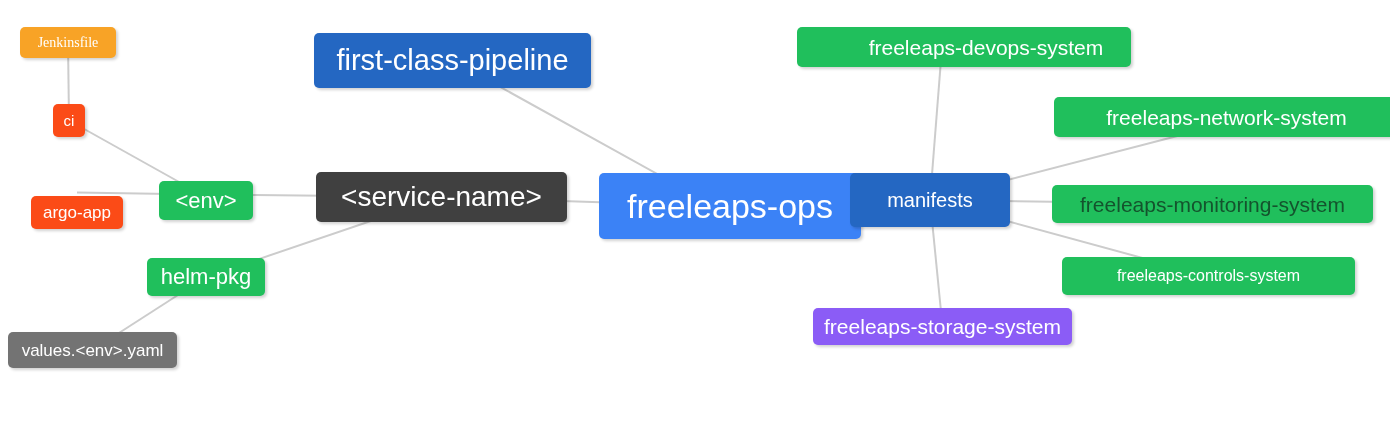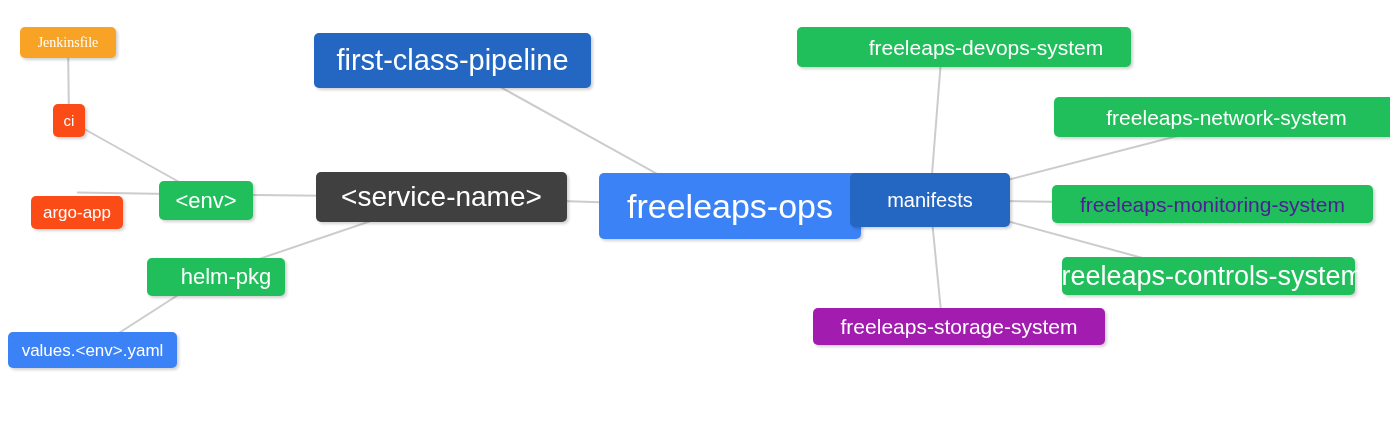--- a/index.html
+++ b/index.html
@@ -55,24 +55,24 @@
       <line x1="930" y1="200" x2="1200.5" y2="130" stroke="#cccccc" stroke-width="2"></line>
       <line x1="930" y1="200" x2="1212.5" y2="204" stroke="#cccccc" stroke-width="2"></line>
       <line x1="930" y1="200" x2="1208.5" y2="276" stroke="#cccccc" stroke-width="2"></line>
       <line x1="930" y1="200" x2="942.5" y2="326.5" stroke="#cccccc" stroke-width="2"></line>
     </svg>
 
 <div class="node" style="left: 20px; top: 27px; width: 96px; height: 31px; font-size: 14px; background: rgb(248, 163, 38); color: rgb(255, 255, 255); font-family: Liberation Serif, serif;">Jenkinsfile</div>
     <div class="node" style="left: 53px; top: 104px; width: 32px; height: 33px; font-size: 15px; background: rgb(251, 75, 23); color: rgb(255, 255, 255);">ci</div>
     <div class="node" style="left: 31px; top: 176px; width: 92px; height: 33px; font-size: 17px; background: rgb(251, 75, 23); color: rgb(255, 255, 255); margin-top: 20px;">argo-app</div>
     <div class="node" style="left: 159px; top: 181px; width: 94px; height: 39px; font-size: 22px; background: rgb(32, 191, 92); color: rgb(255, 255, 255);">&lt;env&gt;</div>
-    <div class="node" style="left: 147px; top: 258px; width: 118px; height: 38px; font-size: 22px; background: rgb(32, 191, 92); color: rgb(255, 255, 255); padding-left: 20px;">helm-pkg</div>
-    <div class="node" style="left: 8px; top: 332px; width: 169px; height: 36px; font-size: 17px; background: #3b82f6; color: rgb(255, 255, 255);">values.&lt;env&gt;.yaml</div>
+    <div class="node" style="left: 147px; top: 258px; width: 118px; height: 38px; font-size: 22px; background: rgb(32, 191, 92); color: rgb(255, 255, 255);">helm-pkg</div>
+    <div class="node" style="left: 8px; top: 332px; width: 169px; height: 36px; font-size: 17px; background: #737373; color: rgb(255, 255, 255);">values.&lt;env&gt;.yaml</div>
     <div class="node" style="left: 314px; top: 33px; width: 277px; height: 55px; font-size: 29px; background: rgb(36, 103, 194); color: rgb(255, 255, 255); text-align: center;">first-class-pipeline</div>
     <div class="node" style="left: 316px; top: 172px; width: 251px; height: 50px; font-size: 28px; background: #404040; color: rgb(255, 255, 255);">&lt;service-name&gt;</div>
     <div class="node" style="left: 584px; top: 173px; width: 262px; height: 66px; font-size: 34px; background: #3b82f6; color: rgb(255, 255, 255); margin-left: 15px;">freeleaps-ops</div>
     <div class="node" style="left: 850px; top: 173px; width: 160px; height: 54px; font-size: 20px; background: rgb(36, 103, 194); color: rgb(255, 255, 255);">manifests</div>
     <div class="node" style="left: 797px; top: 27px; width: 290px; height: 40px; font-size: 21px; background: rgb(32, 191, 92); color: rgb(255, 255, 255); padding-left: 44px;">freeleaps-devops-system</div>
     <div class="node" style="left: 1054px; top: 97px; width: 345px; height: 40px; font-size: 21px; background: rgb(32, 191, 92); color: rgb(255, 255, 255);">freeleaps-network-system</div>
-    <div class="node" style="left: 1052px; top: 185px; width: 321px; height: 38px; font-size: 21px; background: rgb(32, 191, 92); color: #4c1d95;">freeleaps-monitoring-system</div>
-    <div class="node" style="left: 1062px; top: 257px; width: 293px; height: 38px; font-size: 27px; background: rgb(32, 191, 92); color: rgb(255, 255, 255);">freeleaps-controls-system</div>
-    <div class="node" style="left: 813px; top: 308px; width: 292px; height: 37px; font-size: 21px; background: #a21caf; color: rgb(255, 255, 255);">freeleaps-storage-system</div>
+    <div class="node" style="left: 1052px; top: 185px; width: 321px; height: 38px; font-size: 21px; background: rgb(32, 191, 92); color: #14532d;">freeleaps-monitoring-system</div>
+    <div class="node" style="left: 1062px; top: 257px; width: 293px; height: 38px; font-size: 16px; background: rgb(32, 191, 92); color: rgb(255, 255, 255);">freeleaps-controls-system</div>
+    <div class="node" style="left: 813px; top: 308px; width: 259px; height: 37px; font-size: 21px; background: #8b5cf6; color: rgb(255, 255, 255);">freeleaps-storage-system</div>
   </div>
 
 </body></html>

